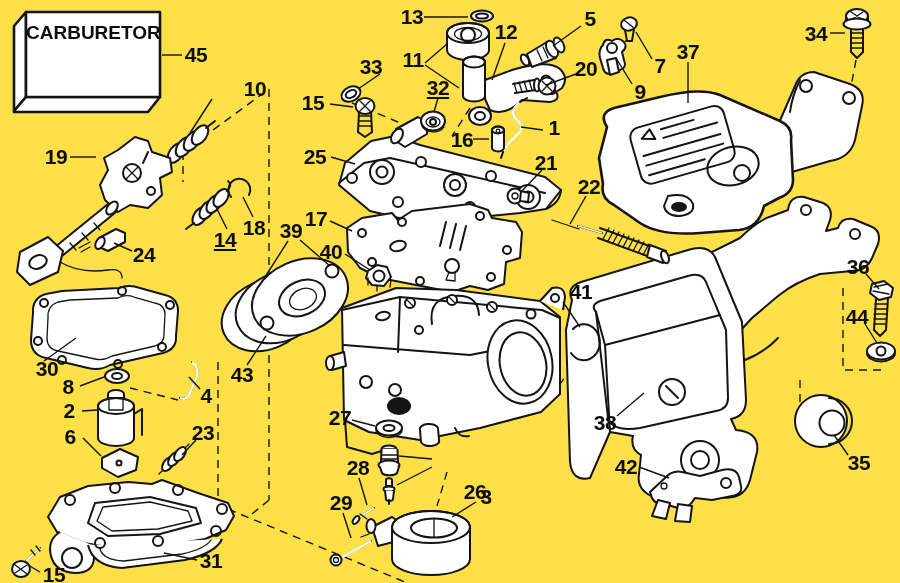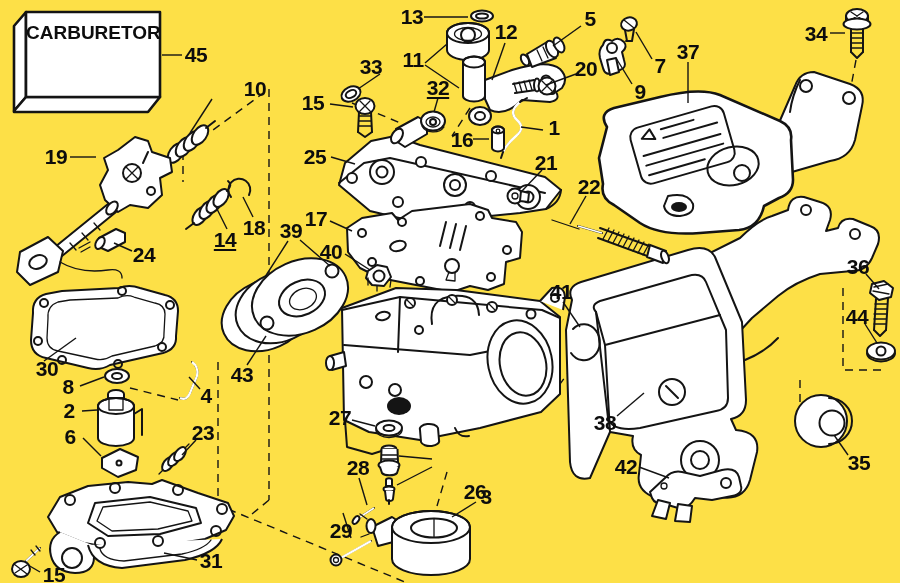--- a/index.html
+++ b/index.html
@@ -538,23 +538,23 @@
       <div class="callout" style="left: 68px; top: 387px;">8</div>
       <div class="callout" style="left: 69px; top: 411px;">2</div>
       <div class="callout" style="left: 70px; top: 437px;">6</div>
       <div class="callout" style="left: 206px; top: 396px;">4</div>
       <div class="callout" style="left: 203px; top: 433px;">23</div>
       <div class="callout" style="left: 211px; top: 561px;">31</div>
       <div class="callout" style="left: 54px; top: 575px;">15</div>
       <div class="callout" style="left: 340px; top: 418px;">27</div>
       <div class="callout" style="left: 444px; top: 492px; margin-left: 31px;">26</div>
       <div class="callout" style="left: 358px; top: 468px;">28</div>
-      <div class="callout" style="left: 341px; top: 503px; margin-top: 28px;">29</div>
+      <div class="callout" style="left: 341px; top: 503px;">29</div>
       <div class="callout" style="left: 486px; top: 497px;">3</div>
       <div class="callout" style="left: 605px; top: 423px;">38</div>
       <div class="callout" style="left: 626px; top: 467px;">42</div>
       <div class="callout" style="left: 859px; top: 463px;">35</div>
       <div class="callout" style="left: 858px; top: 267px;">36</div>
       <div class="callout" style="left: 857px; top: 317px;">44</div>
-      <div class="callout" style="left: 561px; top: 292px;">41</div>
+      <div class="callout" style="left: 581px; top: 292px;">41</div>
     </div>
 
 </div>
 
 </body></html>

